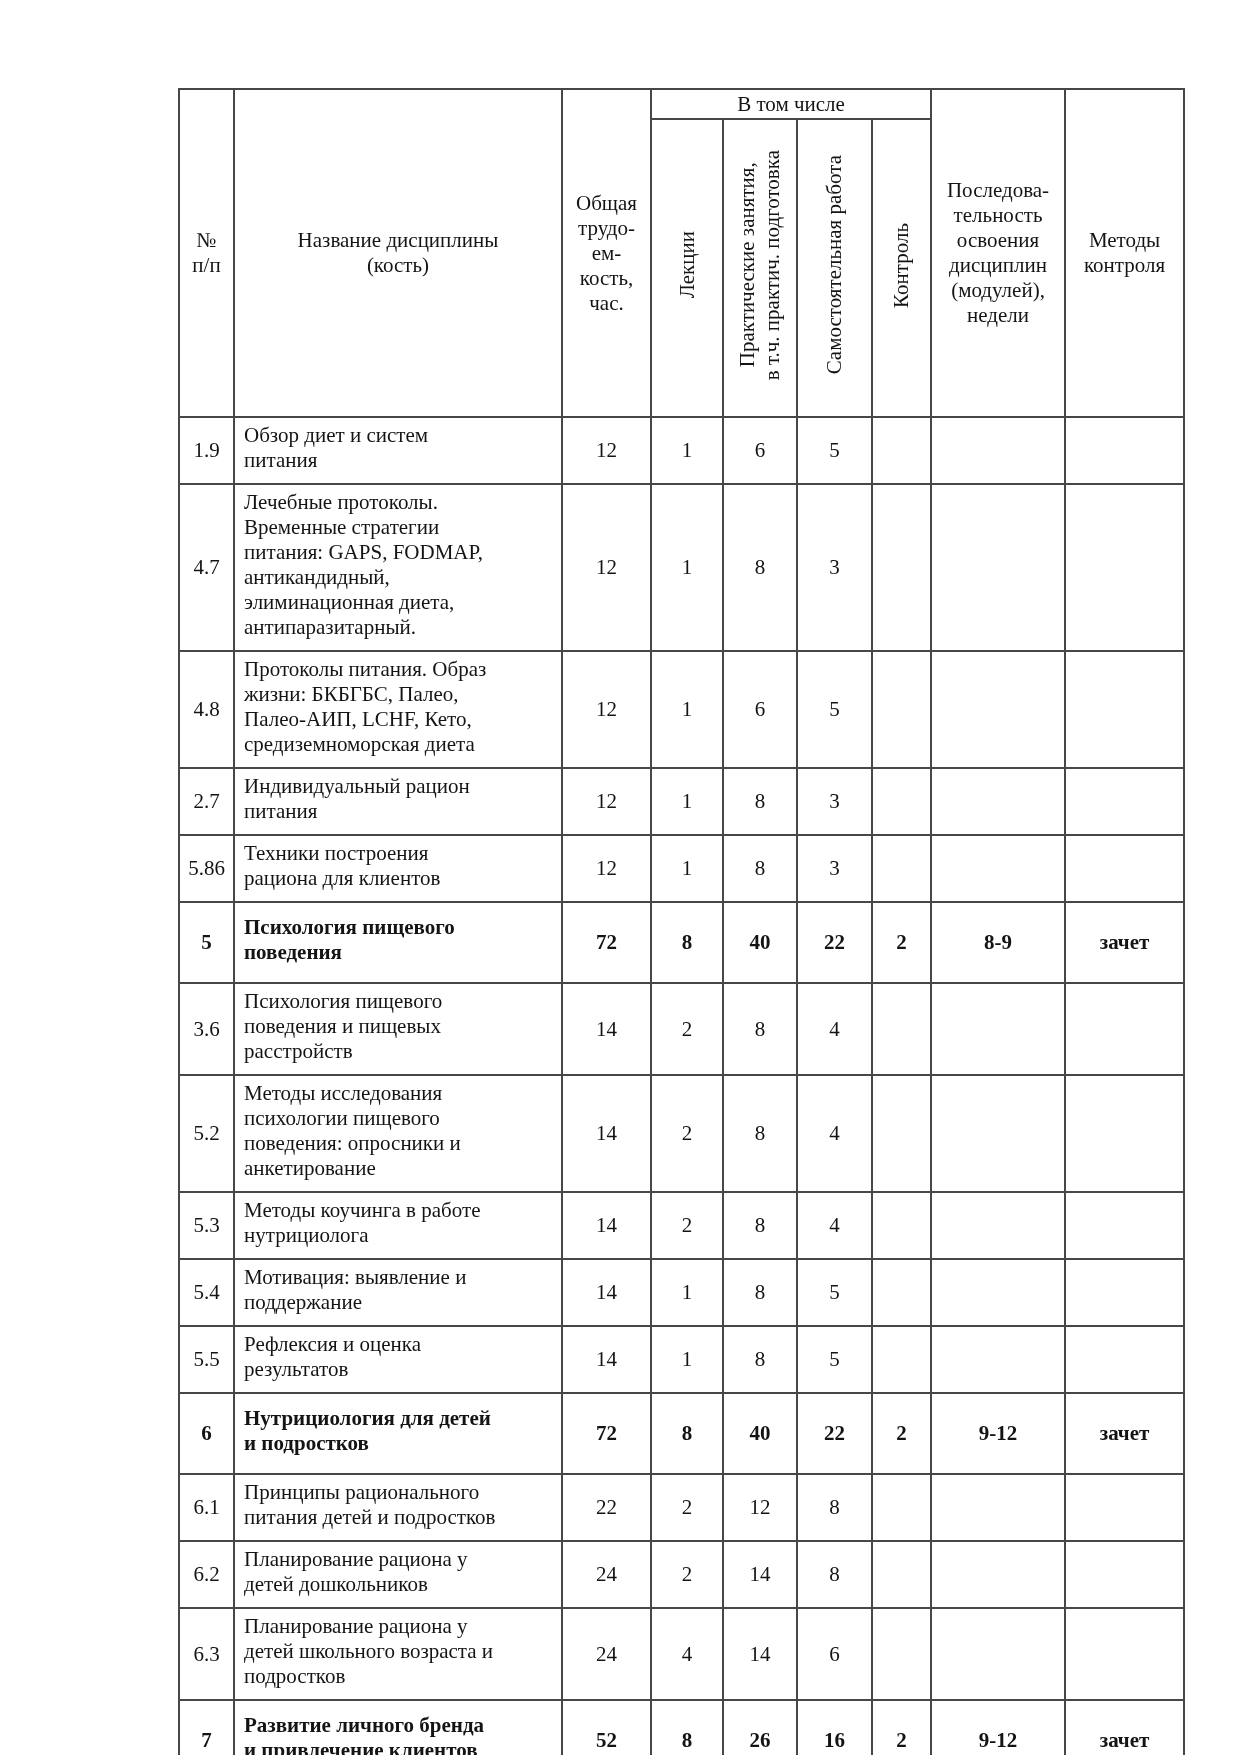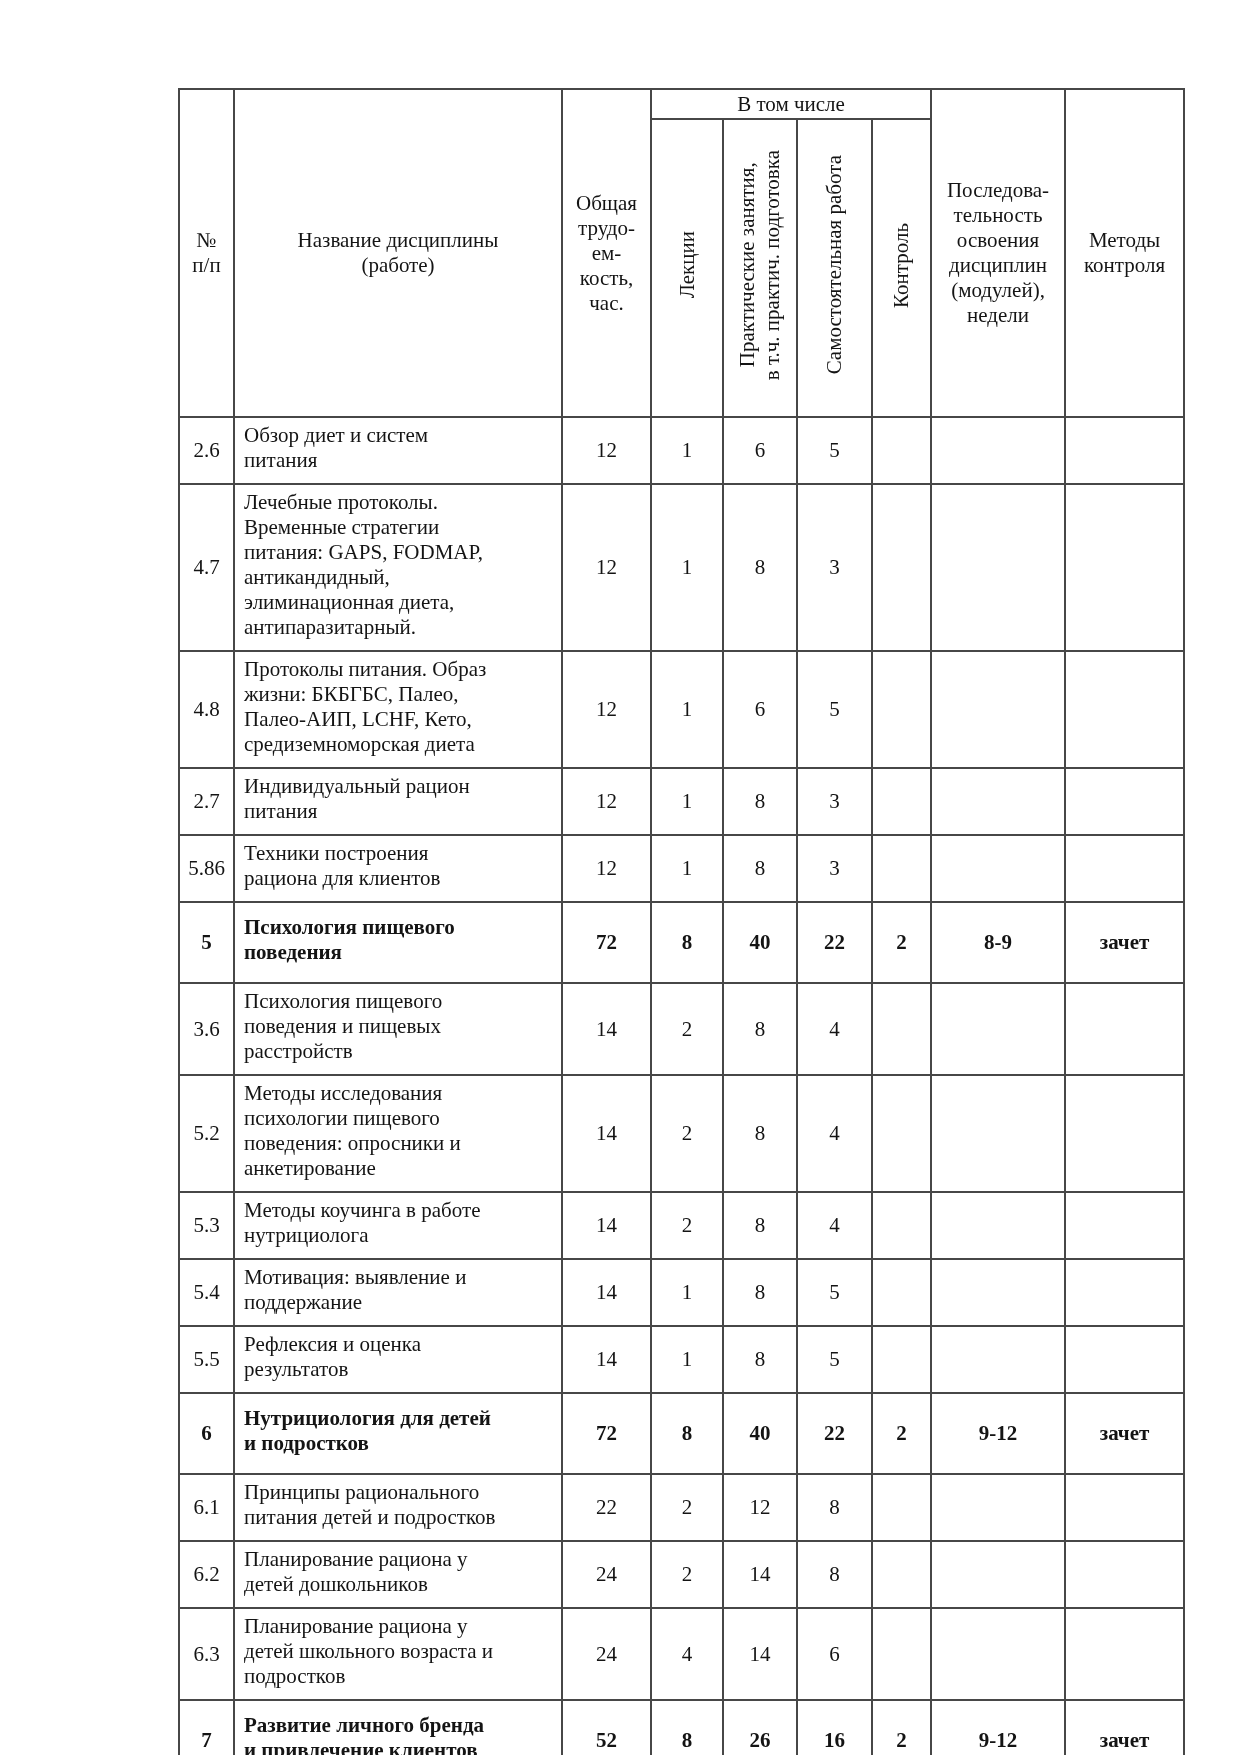--- a/index.html
+++ b/index.html
@@ -87,21 +87,21 @@
       <col style="width:75px">
       <col style="width:59px">
       <col style="width:134px">
       <col style="width:119px">
     </colgroup>
     <thead>
       <tr class="group-row">
         <th class="hdr" rowspan="2">№
 п/п</th>
         <th class="hdr" rowspan="2">Название дисциплины
-(работе)</th>
+(кость)</th>
         <th class="hdr" rowspan="2">Общая
 трудо-
 ем-
 кость,
 час.</th>
         <th class="hdr hdr-group" colspan="4">В том числе</th>
         <th class="hdr" rowspan="2">Последова-
 тельность
 освоения
 дисциплин
@@ -113,21 +113,21 @@
       <tr class="vhdr-row">
         <th class="hdr vhdr"><span class="vtext">Лекции</span></th>
         <th class="hdr vhdr"><span class="vtext">Практические занятия,
 в т.ч. практич. подготовка</span></th>
         <th class="hdr vhdr"><span class="vtext">Самостоятельная работа</span></th>
         <th class="hdr vhdr"><span class="vtext">Контроль</span></th>
       </tr>
     </thead>
     <tbody id="rows-body">
         <tr>
-    <td class="c-num">2.6</td>
+    <td class="c-num">1.9</td>
     <td class="c-name">Обзор диет и систем
 питания</td>
     <td class="c-val">12</td>
     <td class="c-val">1</td>
     <td class="c-val">6</td>
     <td class="c-val">5</td>
     <td class="c-val"></td>
     <td class="c-val"></td>
     <td class="c-val"></td>
   </tr>

